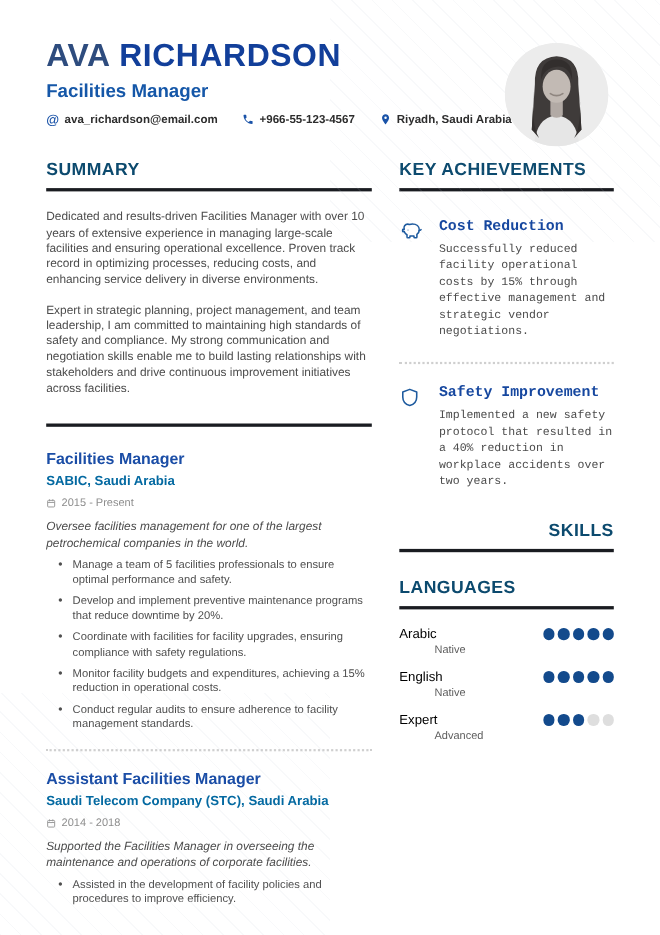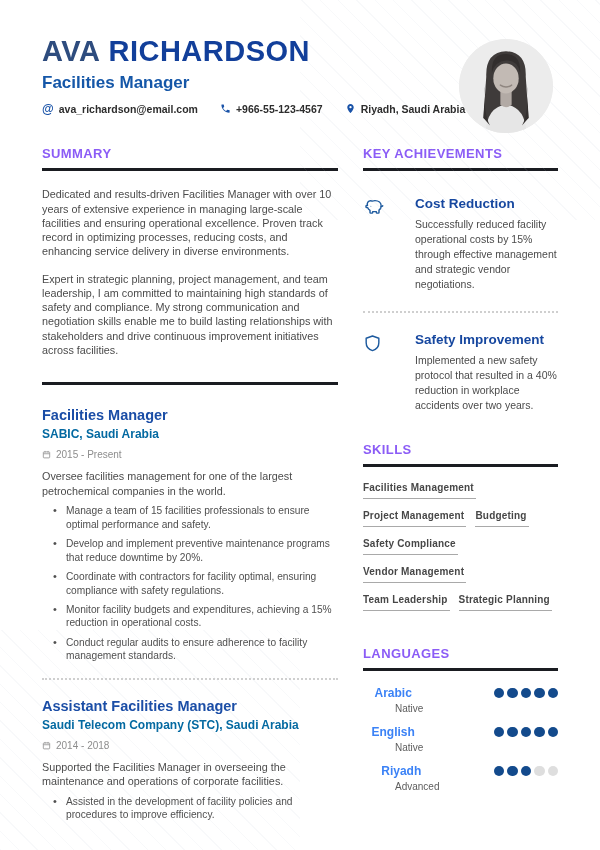--- a/index.html
+++ b/index.html
@@ -36,68 +36,68 @@
     position:absolute; top:39px; right:47px; width:94px; height:94px;
     border-radius:50%; overflow:hidden; background:#ececec;
   }
   .avatar svg { display:block; width:100%; height:100%; }
 
   
   .columns { display:flex; padding:0 42px; gap:25px; margin-top:31px; }
   .col-left  { width:296px; flex:0 0 296px; }
   .col-right { flex:1; min-width:0; }
 
-  .section-title { font-size:13px; font-weight:800; color:#8b5cf6; letter-spacing:.4px; }
+  .section-title { font-size:16px; font-weight:800; color:#0c4a6e; letter-spacing:.4px; }
   .section-rule  { height:3px; background:#1a1c21; margin-top:7px; }
 
   .dotted-divider { border-top:2px dotted #cfcfcf; }
 
   
   .summary-body { margin-top:16px; }
   .summary-body .para { font-size:10.8px; line-height:1.32; color:#4b4b4b; margin-bottom:13px; }
 
   
   .experience-section { margin-top:25px; }
   .jobs { margin-top:4px; }
   .job { padding-top:18px; }
   .jobs .dotted-divider { margin:15px 0 0 0; }
   .job-title   { font-size:14.5px; font-weight:700; color:#1a4da6; }
   .job-company { margin-top:4px; font-size:12px; font-weight:700; color:#0369a1; }
   .job-dates   { margin-top:8px; display:flex; align-items:center; gap:5px;
                  font-size:10px; color:#8d8d8d; }
   .cal-icon svg { display:block; }
-  .job-desc    { margin-top:9px; font-size:10.8px; line-height:1.35; color:#4b4b4b; }
+  .job-desc    { margin-top:9px; font-size:10.8px; line-height:1.35; color:#4b4b4b;font-style:italic; }
   .job-bullets { margin-top:6px; list-style:none; }
   .job-bullets li { position:relative; padding-left:24px; font-size:10.2px;
                     line-height:1.32; color:#4f4f4f; margin-bottom:6px; }
   .job-bullets li::before { content:"\2022"; position:absolute; left:11px; top:-1px;
                             color:#4f4f4f; font-size:11px; }
 
   
   .ach-items { margin-top:6px; }
-  .ach-item { display:flex; gap:28px; padding-top:19px; }
+  .ach-item { display:flex; gap:12px; padding-top:19px;font-family:Liberation Mono, monospace; }
   .ach-items .dotted-divider { margin-top:19px; }
   .ach-icon { flex:0 0 24px; color:#1d5a9e; padding-top:1px; }
   .ach-icon svg { display:block; }
   .ach-title { font-size:13.5px; font-weight:700; color:#16479f; }
   .ach-text  { margin-top:6px; font-size:10.5px; line-height:1.42; color:#4b4b4b; }
 
   
-  .skills-section { margin-top:29px; }
+  .skills-section { margin-top:29px;text-align:right; }
   .skill-chips { margin-top:15px; display:flex; flex-wrap:wrap; column-gap:9px; }
   .skill-chip { white-space:nowrap; font-size:10px; font-weight:700; letter-spacing:.2px;
                 color:#474747; border-bottom:1.5px solid #a9a9a9;
                 padding:0 2px 5px 0; margin-bottom:11px; }
 
   
   .languages-section { margin-top:24px; }
   .lang-rows { margin-top:15px; }
   .lang-row { display:flex; justify-content:space-between; align-items:flex-start;
               margin-bottom:11px; }
-  .lang-name  { font-size:12px; font-weight:700; color:#3b82f6;text-align:center; }
+  .lang-name  { font-size:12px; font-weight:400; color:#000000; }
   .lang-level { margin-top:3px; font-size:10px; color:#5d5d5d;padding-left:32px; }
   .lang-dots { display:flex; gap:3px; margin-top:2px; }
   .dot { width:10.5px; height:10.5px; border-radius:50%; background:#dedede; }
   .dot.filled { background:#134a8c; }
 </style>
 </head>
 <body>
 
 <div class="page">
 
@@ -175,23 +175,23 @@
                 <span class="cal-icon">
                   <svg width="9" height="9" viewBox="0 0 24 24" fill="none" stroke="#9a9a9a" stroke-width="2.4">
                     <rect x="3.5" y="5" width="17" height="16" rx="2"></rect>
                     <path d="M3.5 10h17M8 2.5V7M16 2.5V7"></path>
                   </svg>
                 </span>
                 <span>2015 - Present</span>
               </div>
               <p class="job-desc">Oversee facilities management for one of the largest petrochemical companies in the world.</p>
               <ul class="job-bullets">
-                <li>Manage a team of 15 facilities professionals to ensure optimal performance and safety.</li>
+                <li>Manage a team of 5 facilities professionals to ensure optimal performance and safety.</li>
                 <li>Develop and implement preventive maintenance programs that reduce downtime by 20%.</li>
-                <li>Coordinate with contractors for facility optimal, ensuring compliance with safety regulations.</li>
+                <li>Coordinate with facilities for facility upgrades, ensuring compliance with safety regulations.</li>
                 <li>Monitor facility budgets and expenditures, achieving a 15% reduction in operational costs.</li>
                 <li>Conduct regular audits to ensure adherence to facility management standards.</li>
               </ul>
             </div>
             <div class="dotted-divider"></div>
             <div class="job">
               <h3 class="job-title">Assistant Facilities Manager</h3>
               <div class="job-company">Saudi Telecom Company (STC), Saudi Arabia</div>
               <div class="job-dates">
                 <span class="cal-icon">
@@ -242,29 +242,20 @@
                 <h3 class="ach-title">Safety Improvement</h3>
                 <p class="ach-text">Implemented a new safety protocol that resulted in a 40% reduction in workplace accidents over two years.</p>
               </div>
             </div>
           </div>
       </div>
 
       <div class="skills-section">
         <div class="section-title">SKILLS</div>
         <div class="section-rule"></div>
-        <div class="skill-chips">
-            <span class="skill-chip">Facilities Management</span>
-            <span class="skill-chip">Project Management</span>
-            <span class="skill-chip">Budgeting</span>
-            <span class="skill-chip">Safety Compliance</span>
-            <span class="skill-chip">Vendor Management</span>
-            <span class="skill-chip">Team Leadership</span>
-            <span class="skill-chip">Strategic Planning</span>
-          </div>
       </div>
 
       <div class="languages-section">
         <div class="section-title">LANGUAGES</div>
         <div class="section-rule"></div>
         <div class="lang-rows">
             <div class="lang-row">
               <div class="lang-left">
                 <div class="lang-name">Arabic</div>
                 <div class="lang-level">Native</div>
@@ -285,21 +276,21 @@
               <div class="lang-dots">
                 <span class="dot filled"></span>
                 <span class="dot filled"></span>
                 <span class="dot filled"></span>
                 <span class="dot filled"></span>
                 <span class="dot filled"></span>
               </div>
             </div>
             <div class="lang-row">
               <div class="lang-left">
-                <div class="lang-name">Riyadh</div>
+                <div class="lang-name">Expert</div>
                 <div class="lang-level">Advanced</div>
               </div>
               <div class="lang-dots">
                 <span class="dot filled"></span>
                 <span class="dot filled"></span>
                 <span class="dot filled"></span>
                 <span class="dot"></span>
                 <span class="dot"></span>
               </div>
             </div>

